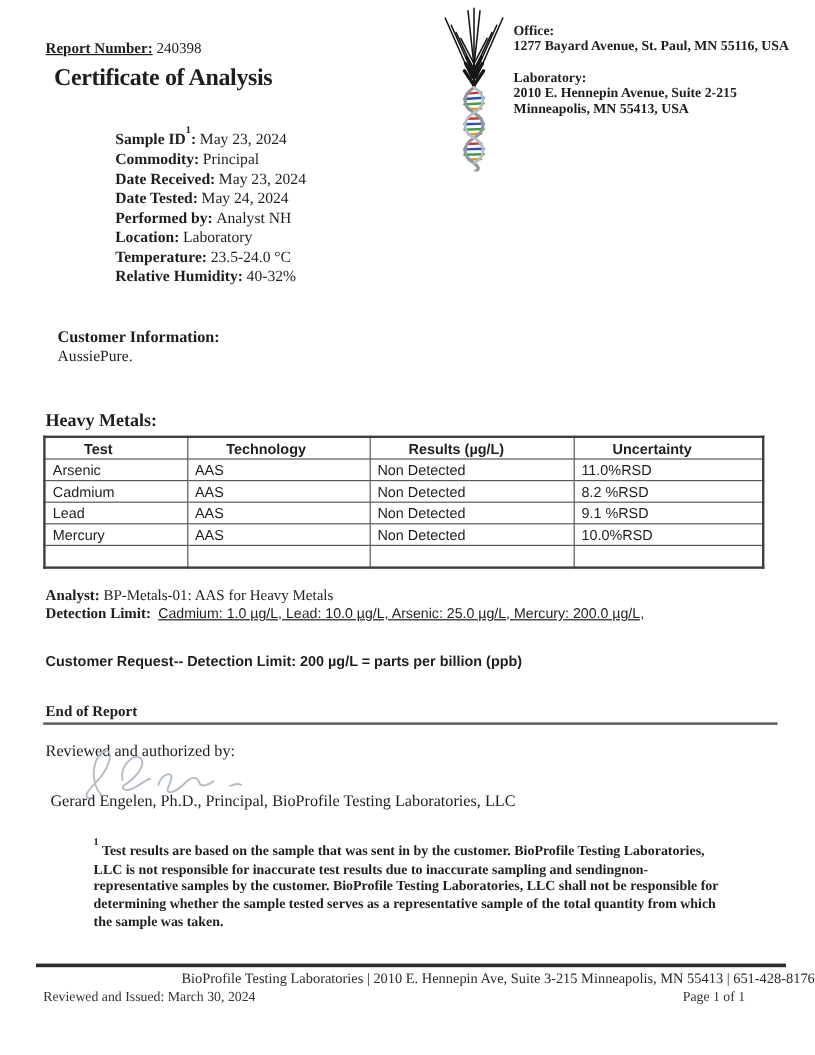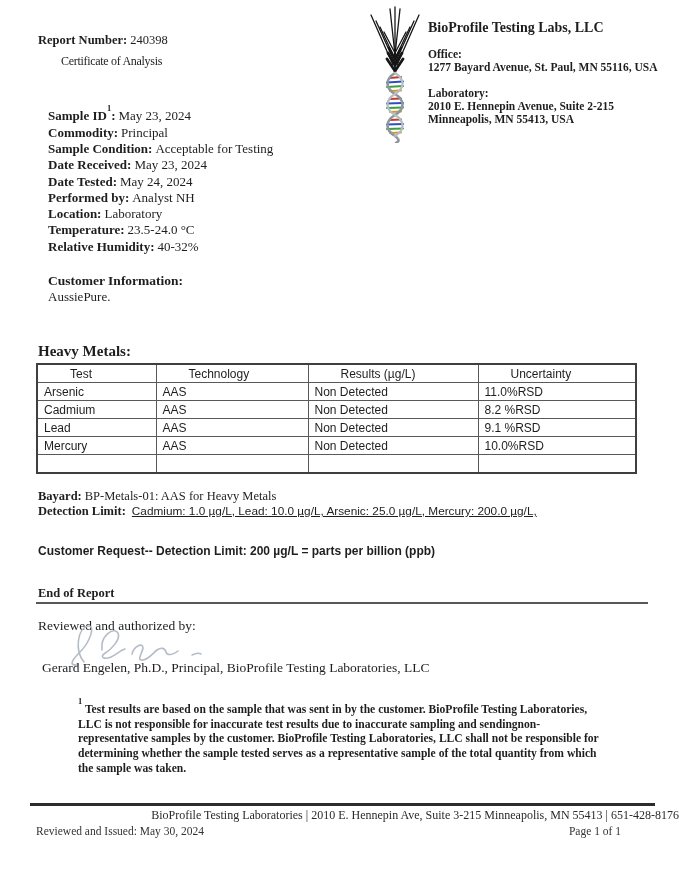--- a/index.html
+++ b/index.html
@@ -3,48 +3,48 @@
 <meta charset="utf-8">
 <style>
   html,body { margin:0; padding:0; background:#ffffff; }
   .page {
     position:relative; width:679px; height:879px; background:#ffffff;
     color:#1e1e1e; font-family:"Liberation Serif", serif; overflow:hidden;
   }
   .abs { position:absolute; }
 
   .report-line { left:38px; top:33px; font-size:12.5px; }
-  .report-line b { font-weight:bold; }
-  .doc-title { left:61px; top:54px; font-size:12px; font-weight:normal; letter-spacing:-0.3px; }
+  .report-line b { font-weight:bold;text-decoration:underline; }
+  .doc-title { left:45px; top:54px; font-size:20px; font-weight:bold; letter-spacing:-0.3px; }
 
   .company { left:428px; top:20px; width:240px; }
   .company-name { font-size:14px; font-weight:bold; margin-bottom:12px; }
   .company-sub { font-size:11.5px; font-weight:bold; line-height:13px; }
   .company-gap { height:13px; }
 
   .sample-block { left:48px; top:104px; }
-  .info-line { font-size:13px; line-height:16.3px; white-space:nowrap; }
+  .info-line { font-size:13px; line-height:16.3px; white-space:nowrap;margin-left:48px; }
   .info-line b { font-weight:bold; }
   .info-line .val { margin-left:3px; }
   sup.sm { font-size:8.5px; position:relative; top:-4px; font-weight:bold; }
 
   .customer-block { left:48px; top:273px; }
   .customer-heading { font-size:13.5px; font-weight:bold; line-height:16px; }
   .customer-value { font-size:13px; line-height:16px; }
 
   .hm-heading { left:38px; top:343px; font-size:15px; font-weight:bold; }
 
   .hm-table-wrap { left:36px; top:363px; }
   table.hm { border-collapse:collapse; table-layout:fixed; width:599px;
     font-family:"Liberation Sans", sans-serif; font-size:12px; border:2px solid #3f3f3f; }
   table.hm th, table.hm td {
     border:1px solid #595959; height:17px; padding:0 6px; text-align:left;
     white-space:nowrap; overflow:hidden; font-weight:normal; vertical-align:middle;
   }
-  table.hm th { font-weight:normal;padding-left:32px; }
+  table.hm th { font-weight:bold;padding-left:32px; }
 
   .method-block { left:38px; top:489px; }
   .method-line { font-size:12.5px; line-height:15px; white-space:nowrap; }
   .method-line b { font-weight:bold; }
   .sans { font-family:"Liberation Sans", sans-serif; font-size:11.8px; }
   .gap2 { margin-left:6px;text-decoration:underline; }
   .gap1 { margin-left:3px; }
 
   .customer-request { left:38px; top:544px; font-family:"Liberation Sans", sans-serif;
     font-weight:bold; font-size:12px; white-space:nowrap; }
@@ -109,38 +109,34 @@
       <path stroke="#3d9e3d" d="M23,126 L39,125.5"></path>
       <path stroke="#d19a2a" d="M26,130 L37,129.5"></path>
     </g>
     <g fill="none" stroke-linecap="round">
       <path stroke="#8f979e" stroke-width="2.6" d="M31,70 C21,76 21,85 31,91 C41,97 41,106 31,112 C21,118 21,127 31,133 C35,136 36,138 32,140"></path>
       <path stroke="#b5bcc2" stroke-width="2.2" d="M31,70 C41,76 41,85 31,91 C21,97 21,106 31,112 C41,118 41,127 31,133"></path>
     </g>
   </svg>
 
   <div class="abs company">
-    <div class="company-name">BioProfile Testing Labs, LLC</div>
     <div class="company-sub">Office:</div>
     <div class="company-sub">1277 Bayard Avenue, St. Paul, MN 55116, USA</div>
     <div class="company-gap"></div>
     <div class="company-sub">Laboratory:</div>
     <div class="company-sub">2010 E. Hennepin Avenue, Suite 2-215</div>
     <div class="company-sub">Minneapolis, MN 55413, USA</div>
   </div>
 
   <div class="abs sample-block">
     <div class="info-line">
       <b><span>Sample ID</span><sup class="sm">1</sup><span>:</span></b><span class="val">May 23, 2024</span>
     </div>
     <div class="info-line">
       <b>Commodity:</b><span class="val">Principal</span>
-    </div>
-    <div class="info-line">
-      <b>Sample Condition:</b><span class="val">Acceptable for Testing</span>
     </div>
     <div class="info-line">
       <b>Date Received:</b><span class="val">May 23, 2024</span>
     </div>
     <div class="info-line">
       <b>Date Tested:</b><span class="val">May 24, 2024</span>
     </div>
     <div class="info-line">
       <b>Performed by:</b><span class="val">Analyst NH</span>
     </div>
@@ -205,21 +201,21 @@
         <td></td>
         <td></td>
         <td></td>
       </tr>
     </tbody>
       </table>
   </div>
 
   <div class="abs method-block">
     <div class="method-line">
-      <b>Bayard:</b><span class="gap1">BP-Metals-01: AAS for Heavy Metals</span>
+      <b>Analyst:</b><span class="gap1">BP-Metals-01: AAS for Heavy Metals</span>
     </div>
     <div class="method-line">
       <b>Detection Limit:</b><span class="sans gap2">Cadmium: 1.0 µg/L, Lead: 10.0 µg/L, Arsenic: 25.0 µg/L, Mercury: 200.0 µg/L,</span>
     </div>
   </div>
 
   <div class="abs customer-request">Customer Request-- Detection Limit: 200 µg/L = parts per billion (ppb)</div>
 
   <div class="abs eor">End of Report</div>
   <div class="abs eor-rule"></div>
@@ -232,16 +228,16 @@
       <path d="M76,34 C78,26 87,22 87,28 C86,34 80,41 87,40 C93,39 97,33 101,30 C105,27 109,28 110,32 C111,36 117,35 122,31"></path>
       <path d="M136,35 C140,33 143,33 145,34"></path>
     </g>
   </svg>
   <div class="abs signer-line">Gerard Engelen, Ph.D., Principal, BioProfile Testing Laboratories, LLC</div>
 
   <div class="abs footnote"><sup class="sm">1</sup><span> Test results are based on the sample that was sent in by the customer. BioProfile Testing Laboratories, LLC is not responsible for inaccurate test results due to inaccurate sampling and sendingnon-representative samples by the customer. BioProfile Testing Laboratories, LLC shall not be responsible for determining whether the sample tested serves as a representative sample of the total quantity from which the sample was taken.</span></div>
 
   <div class="abs footer-rule"></div>
   <div class="abs footer-center">BioProfile Testing Laboratories | 2010 E. Hennepin Ave, Suite 3-215 Minneapolis, MN 55413 | 651-428-8176</div>
-  <div class="abs footer-issued">Reviewed and Issued: May 30, 2024</div>
+  <div class="abs footer-issued">Reviewed and Issued: March 30, 2024</div>
   <div class="abs footer-page">Page 1 of 1</div>
 
 </div>
 
 </body></html>

